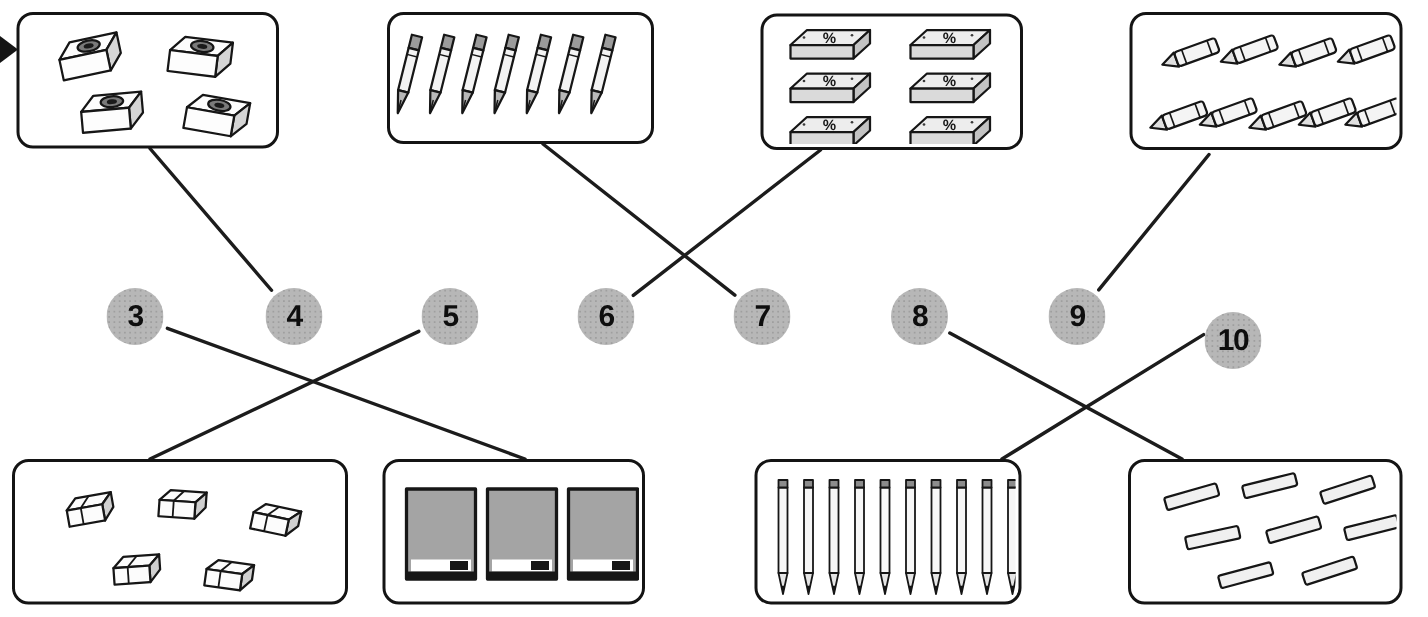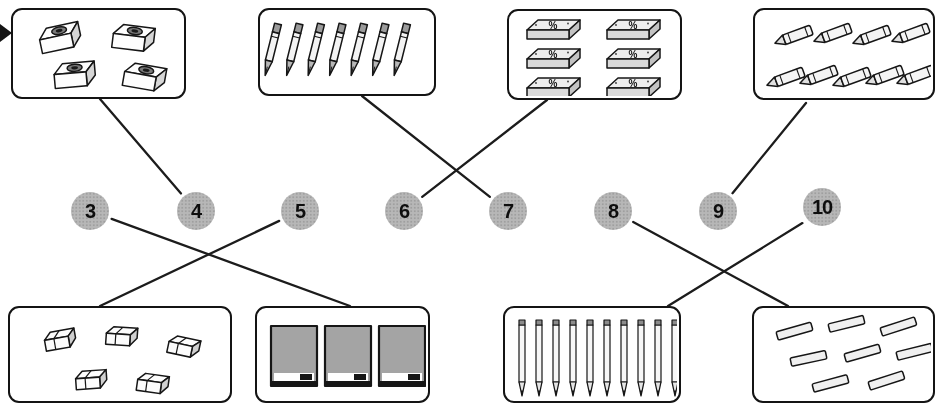--- a/index.html
+++ b/index.html
@@ -404,16 +404,16 @@
     </div>
     <div class="num-circle" style="left: 489px; top: 192px; color: rgb(14, 14, 14);">
       <span>7</span>
     </div>
     <div class="num-circle" style="left: 594px; top: 192px; color: rgb(14, 14, 14);">
       <span>8</span>
     </div>
     <div class="num-circle" style="left: 699px; top: 192px; color: rgb(14, 14, 14);">
       <span>9</span>
     </div>
-    <div class="num-circle" style="left: 803px; top: 188px; color: rgb(14, 14, 14);">
+    <div class="num-circle" style="left: 803px; top: 208px; color: rgb(14, 14, 14);">
       <span>10</span>
     </div>
   </div>
 
 </body></html>

